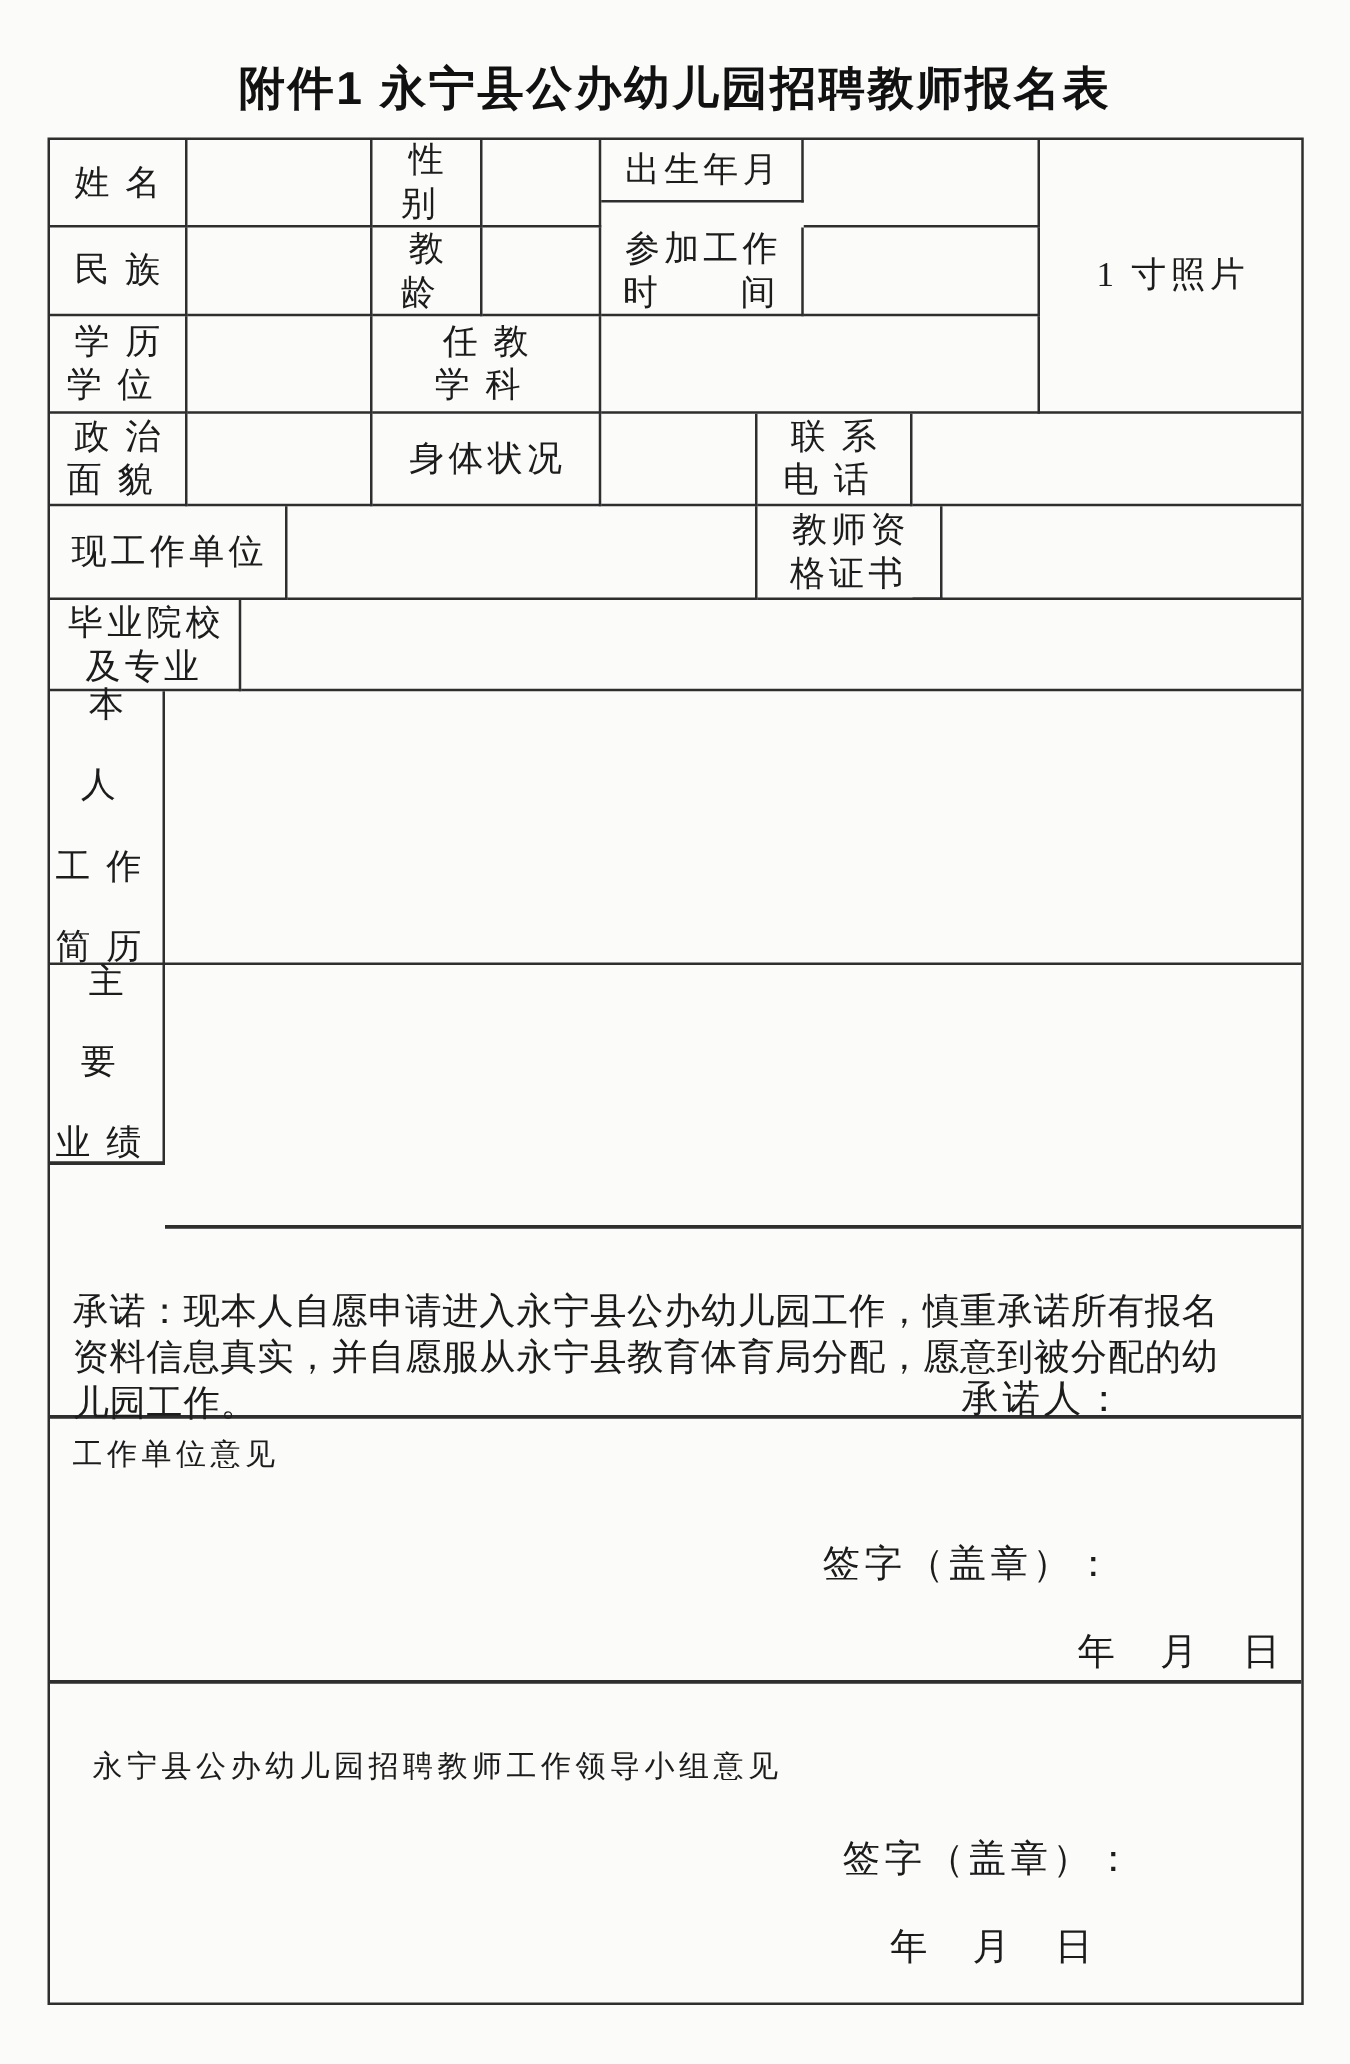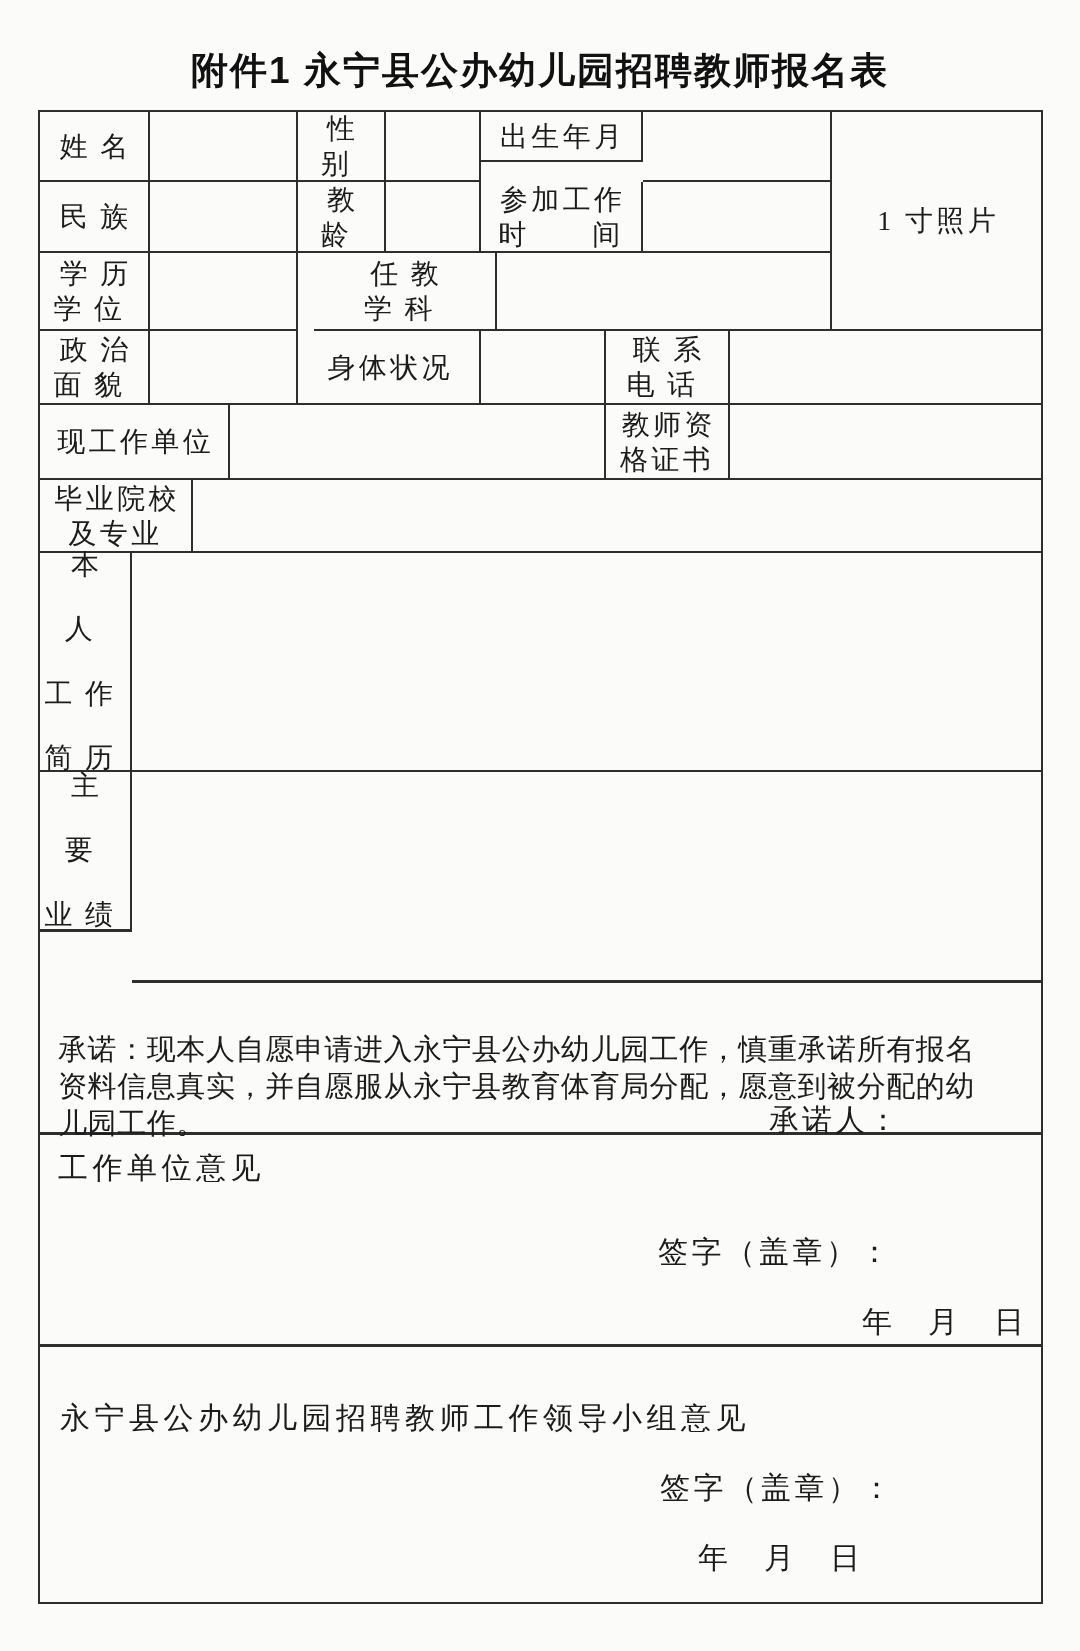--- a/index.html
+++ b/index.html
@@ -46,21 +46,21 @@
   .pledge-body{
     padding:13px 18px 0 18px;
     font-size:29px;line-height:37px;
     text-align:left;white-space:pre-line;
     letter-spacing:.02em;
   }
   .pledge-signer{
     position:absolute;top:118px;right:140px;
     font-size:30px;letter-spacing:.1em;
   }
-  .op-label{position:absolute;font-size:30px;letter-spacing:.15em;white-space:nowrap;}
+  .op-label{position:absolute;font-size:24px;letter-spacing:.15em;white-space:nowrap;}
   .op-sign{position:absolute;font-size:30px;letter-spacing:.12em;white-space:nowrap;}
   .op-date{position:absolute;font-size:30px;letter-spacing:.1em;white-space:nowrap;}
 </style>
 </head>
 <body>
 
 <div class="page-title">附件1 永宁县公办幼儿园招聘教师报名表</div>
 
 <div class="form-table">
 
@@ -76,36 +76,36 @@
   <div class="cell blank" style="left:110px;top:70px;width:148px;height:71px;"></div>
   <div class="cell sp" style="left:258px;top:70px;width:88px;height:71px;">教龄</div>
   <div class="cell blank" style="left:346px;top:70px;width:95px;height:71px;"></div>
   <div class="cell sp2" style="left:441px;top:70px;width:162px;height:71px;">参加工作
 时　　间</div>
   <div class="cell blank" style="left:603px;top:70px;width:189px;height:71px;"></div>
 
   <div class="cell sp" style="left:0;top:141px;width:110px;height:78px;">学历
 学位</div>
   <div class="cell blank" style="left:110px;top:141px;width:148px;height:78px;"></div>
-  <div class="cell sp" style="left:258px;top:141px;width:183px;height:78px;margin-left:16px;">任教
+  <div class="cell sp" style="left:258px;top:141px;width:183px;height:78px;">任教
 学科</div>
   <div class="cell blank" style="left:441px;top:141px;width:351px;height:78px;"></div>
 
   <div class="cell sp" style="left:0;top:219px;width:110px;height:74px;">政治
 面貌</div>
   <div class="cell blank" style="left:110px;top:219px;width:148px;height:74px;"></div>
   <div class="cell sp2" style="left:258px;top:219px;width:183px;height:74px;">身体状况</div>
   <div class="cell blank" style="left:441px;top:219px;width:125px;height:74px;"></div>
   <div class="cell sp" style="left:566px;top:219px;width:124px;height:74px;">联系
 电话</div>
   <div class="cell blank noR" style="left:690px;top:219px;width:311px;height:74px;"></div>
 
   <div class="cell sp2" style="left:0;top:293px;width:190px;height:75px;">现工作单位</div>
   <div class="cell blank" style="left:190px;top:293px;width:376px;height:75px;"></div>
-  <div class="cell sp2" style="left:566px;top:293px;width:124px;height:75px;">教师资
+  <div class="cell sp2" style="left:566px;top:293px;width:148px;height:75px;">教师资
 格证书</div>
   <div class="cell blank noR" style="left:690px;top:293px;width:311px;height:75px;"></div>
 
   <div class="cell sp2" style="left:0;top:368px;width:153px;height:73px;">毕业院校
 及专业</div>
   <div class="cell blank noR" style="left:153px;top:368px;width:848px;height:73px;"></div>
 
   <div class="cell sp tall-label" style="left:0;top:441px;width:92px;height:219px;">本人
 工作
 简历</div>
@@ -121,19 +121,19 @@
 儿园工作。</div>
     <div class="pledge-signer">承诺人：</div>
   </div>
 
   <div class="cell noR thickB bigcell" style="left:0;top:1023px;width:1001px;height:212px;">
     <div class="op-label" style="left:18px;top:14px;">工作单位意见</div>
     <div class="op-sign" style="left:618px;top:98px;">签字（盖章）：</div>
     <div class="op-date" style="right:14px;top:168px;">年　月　日</div>
   </div>
 
-  <div class="cell noR noB bigcell" style="left:2px;top:1235px;width:835px;height:255px;">
+  <div class="cell noR noB bigcell" style="left:16px;top:1235px;width:835px;height:255px;">
     <div class="op-label" style="left:18px;top:52px;">永宁县公办幼儿园招聘教师工作领导小组意见</div>
     <div class="op-sign" style="left:618px;top:122px;">签字（盖章）：</div>
     <div class="op-date" style="right:14px;top:192px;">年　月　日</div>
   </div>
 
 </div>
 
 </body></html>

